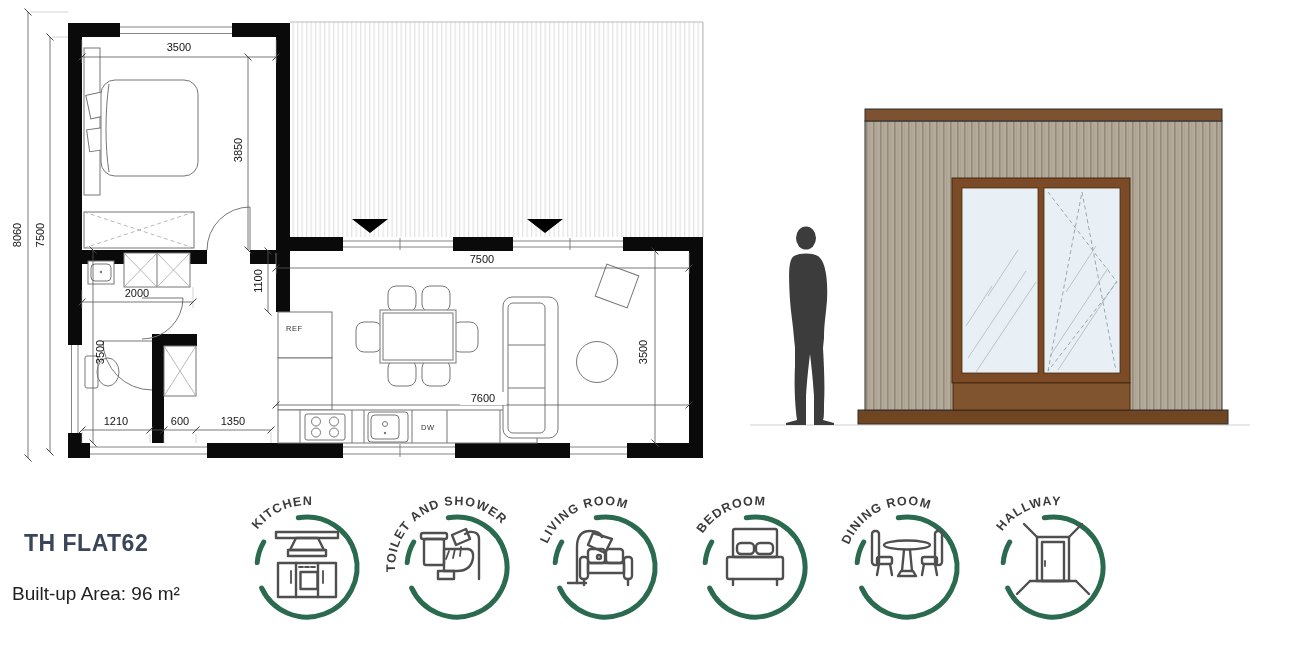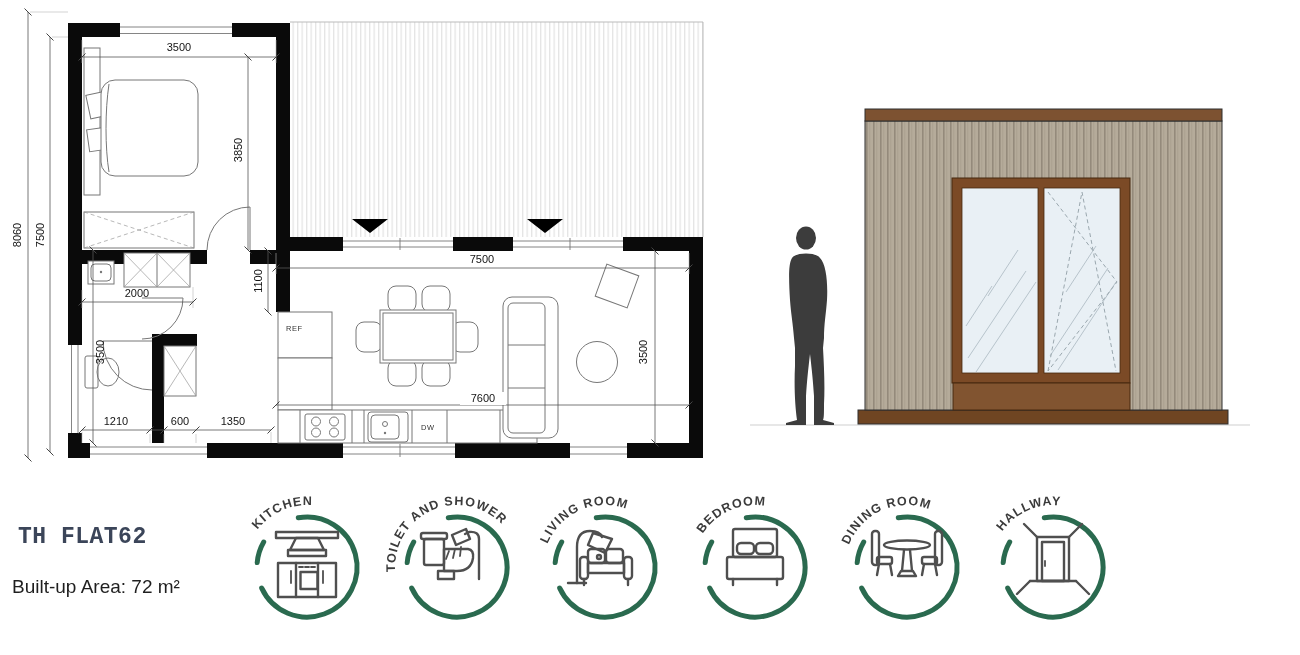--- a/index.html
+++ b/index.html
@@ -1,21 +1,21 @@
 <!DOCTYPE html>
 <html><head>
 <meta charset="utf-8">
 <style>
   html,body{margin:0;padding:0;background:#ffffff;}
   .page{position:relative;width:1300px;height:655px;background:#fff;overflow:hidden;
         font-family:"Liberation Sans", sans-serif;}
   .plan-svg{position:absolute;left:0;top:0;}
   .elev-svg{position:absolute;left:740px;top:86px;}
   .caption{position:absolute;left:12px;top:518px;width:240px;}
-  .caption h1{margin:6px;font-size:23px;font-weight:bold;color:#3b4559;letter-spacing:.5px;font-family:Liberation Mono, monospace;}
+  .caption h1{margin:12px;font-size:23px;font-weight:bold;color:#3b4559;letter-spacing:.5px;}
   .caption p{margin:26px 0 0 0;font-size:19px;color:#1f1f1f;}
   .badge{position:absolute;top:475px;width:150px;height:160px;}
   .dim{font-size:11px;fill:#141414;font-family:"Liberation Sans",sans-serif;}
   .applabel{font-size:7.5px;fill:#333;letter-spacing:.5px;font-family:"Liberation Sans",sans-serif;}
   .wall{fill:#0a0a0a;}
   .dimline{stroke:#555;stroke-width:.8;}
   .tick{stroke:#444;stroke-width:1;}
   .ext{stroke:#b5b5b5;stroke-width:.6;}
   .glaz{stroke:#777;stroke-width:.9;fill:none;}
   .furn{stroke:#777;stroke-width:1;fill:#fff;}
@@ -264,21 +264,21 @@
         L 66 339 L 46 339 L 46 337 L 57 334
         C 55 320 54 300 55 280
         L 55 262 L 54 252
         C 53 238 51 228 50 214
         C 49 196 48 178 52 172 Z" fill="#3c3c3c"></path>
     </g>
   </svg>
 
   <div class="caption">
     <h1>TH FLAT62</h1>
-    <p>Built-up Area: 72 m²</p>
+    <p>Built-up Area: 96 m²</p>
   </div>
 
   <div class="badge" style="left:232px">
     <svg width="150" height="160" viewBox="0 0 150 160">
       <path id="tp0" d="M 24.2 127.6 A 62 62 0 1 1 136.1 102.8" fill="none"></path>
       <path d="M 29.7 113.1 A 50 50 0 1 0 66.3 42.8" fill="none" stroke-width="5" stroke-linecap="round" stroke="#2a6a4f"></path>
       <path d="M 31.7 67 A 50 50 0 0 0 25.2 87.6" fill="none" stroke-width="5" stroke-linecap="round" stroke="#2a6a4f"></path>
       <text class="badge-label"><textPath href="#tp0" startOffset="45%" text-anchor="middle">KITCHEN</textPath></text>
       <g class="icon">
         <rect x="44" y="57" width="62" height="6"></rect>

